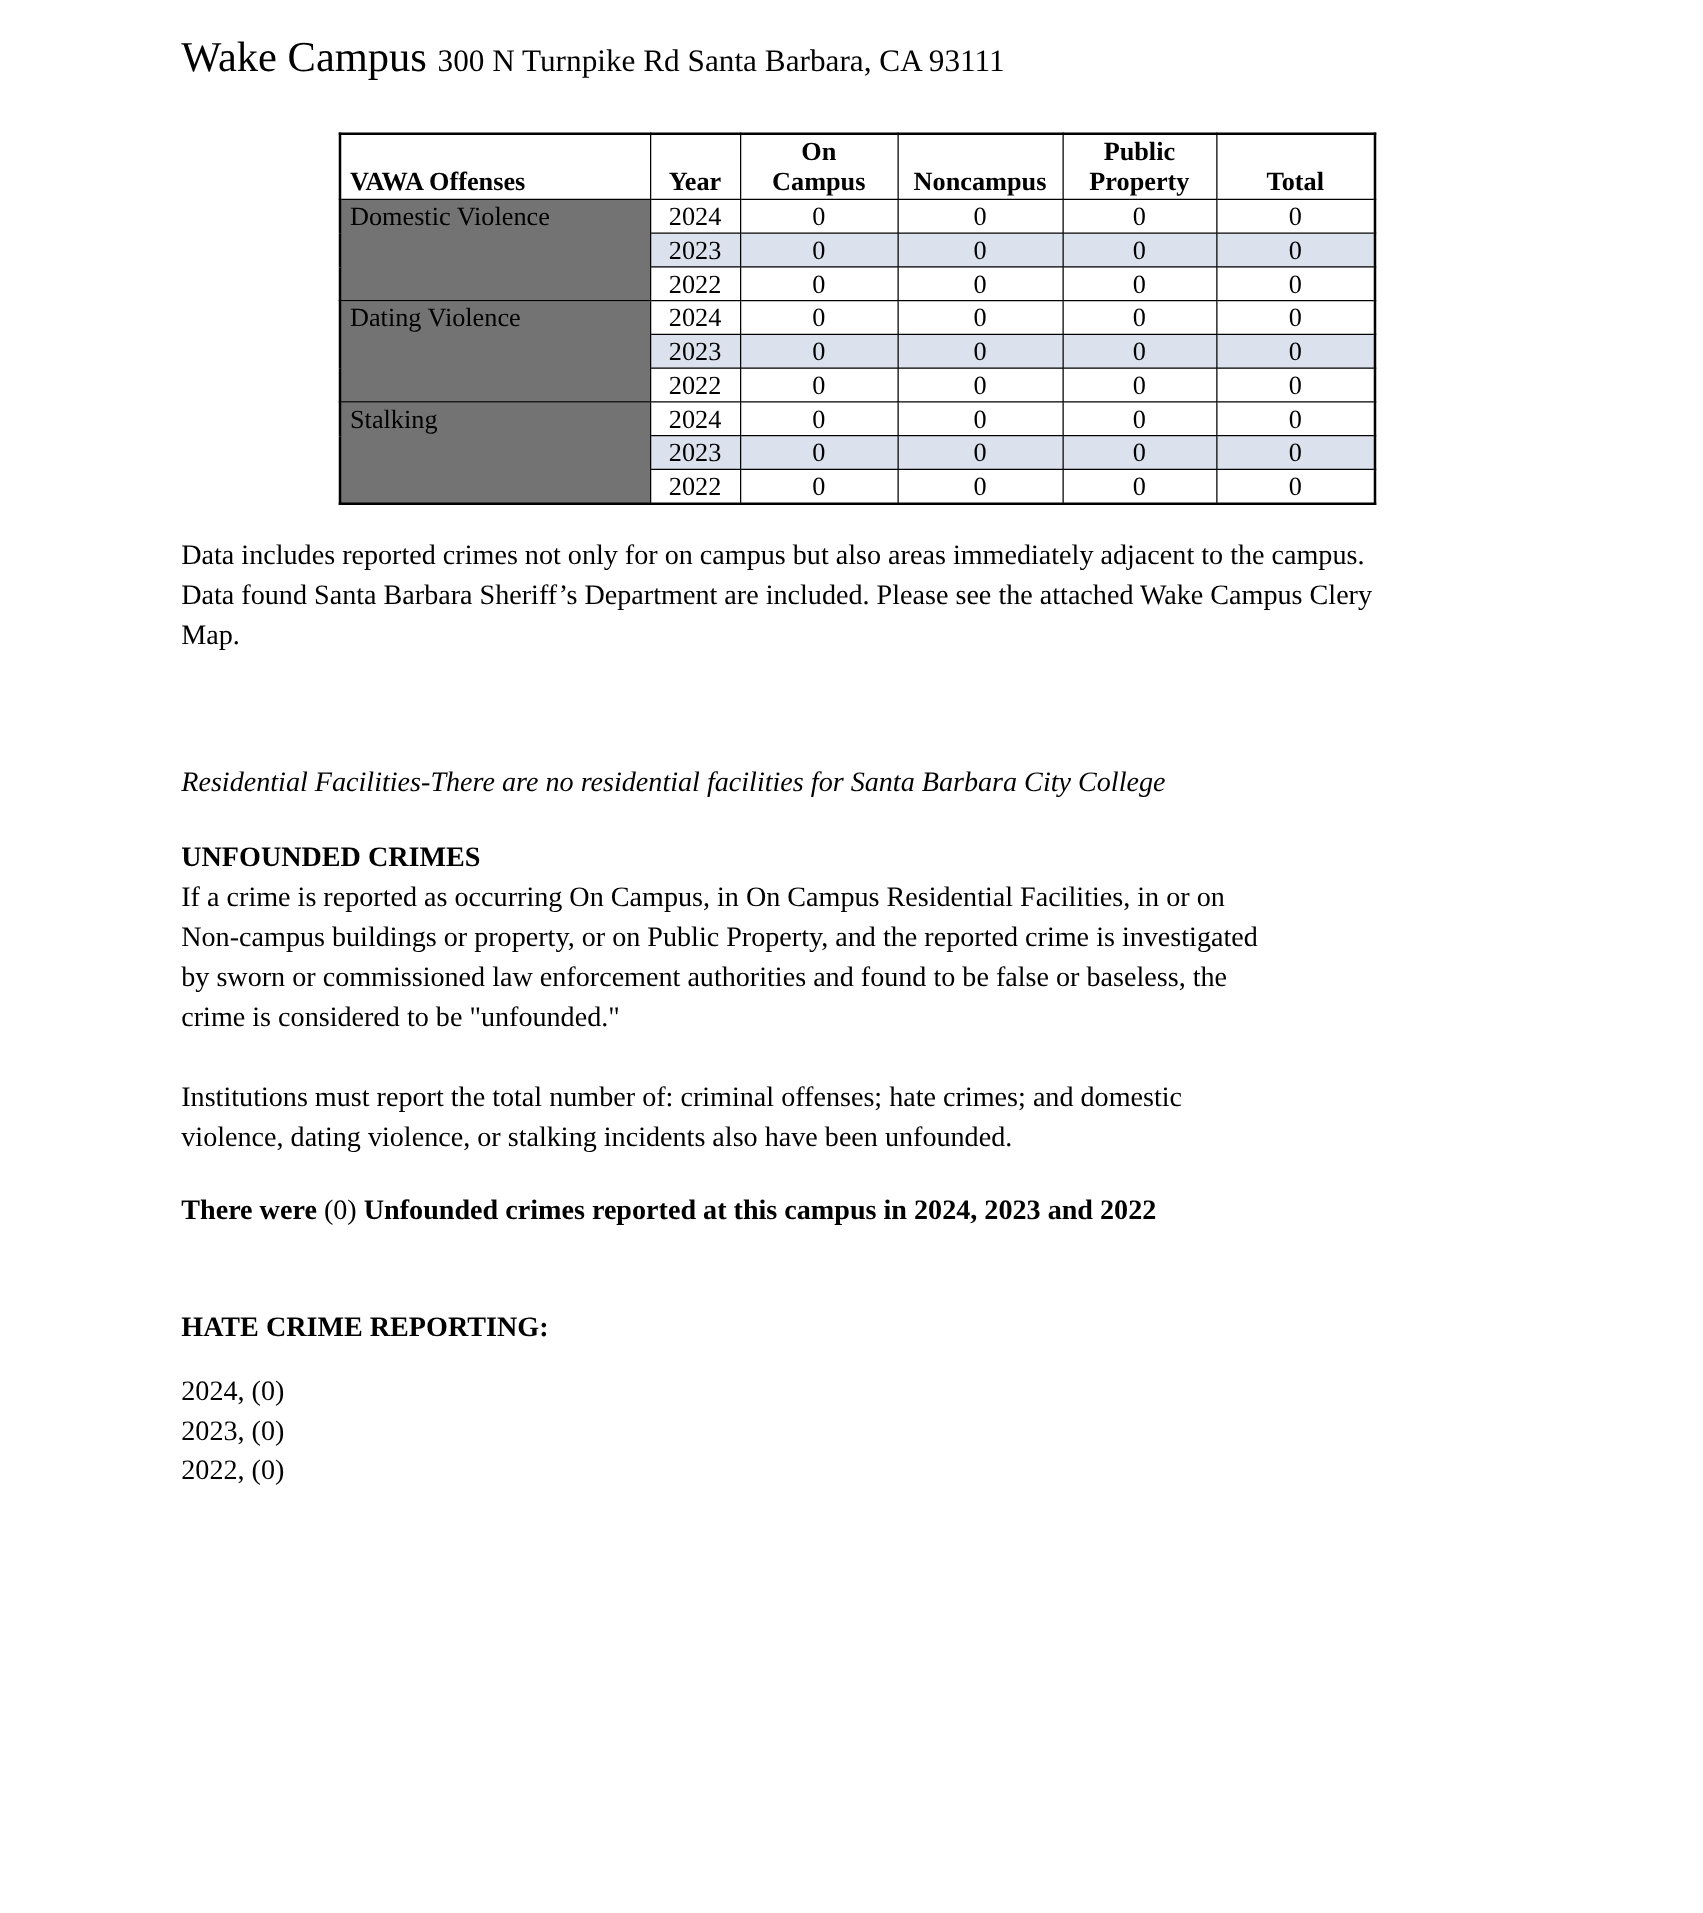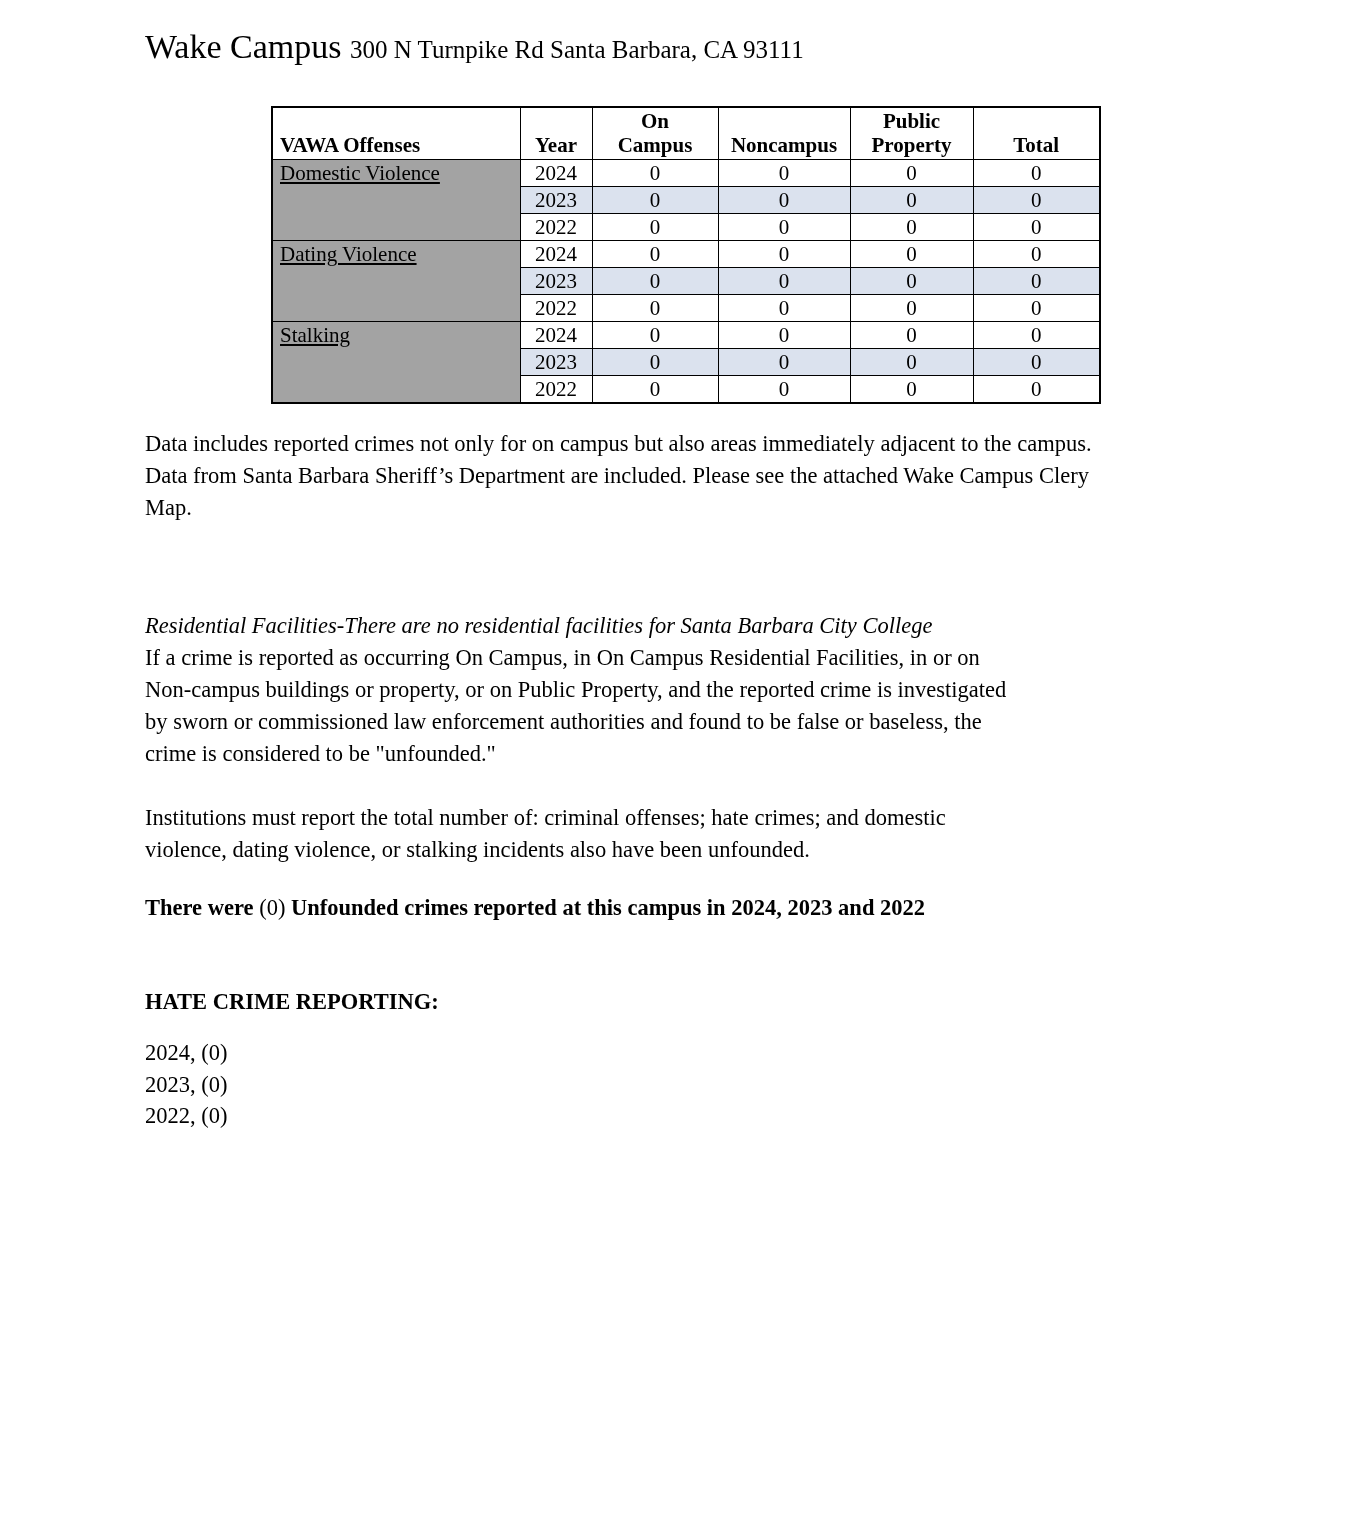--- a/index.html
+++ b/index.html
@@ -62,22 +62,21 @@
     height: 26px;
     line-height: 24px;
     padding: 0 2px;
     text-align: center;
   }
   table.vawa td.offense-cell {
     text-align: left;
     vertical-align: top;
     padding-left: 7px;
     padding-top: 1px;
-    background: #a3a3a3;
-    text-decoration: underline;
+    background: #737373;
   }
   table.vawa tr.shaded td:not(.offense-cell) {
     background: var(--shade, #dbe2ee);
   }
 
   
   .body-text {
     font-size: 22.5px;
     line-height: 32px;
     white-space: pre-line;
@@ -187,25 +186,26 @@
           <td>2022</td>
           <td>0</td>
           <td>0</td>
           <td>0</td>
           <td>0</td>
         </tr>
       </tbody>
   </table>
 
   <p class="body-text p-data-note">Data includes reported crimes not only for on campus but also areas immediately adjacent to the campus.
-Data from Santa Barbara Sheriff’s Department are included.  Please see the attached Wake Campus Clery
+Data found Santa Barbara Sheriff’s Department are included.  Please see the attached Wake Campus Clery
 Map.</p>
 
   <p class="body-text p-residential">Residential Facilities-There are no residential facilities for Santa Barbara City College</p>
 
+  <div class="h-unfounded">UNFOUNDED CRIMES</div>
 
   <p class="body-text p-unfounded-body">If a crime is reported as occurring On Campus, in On Campus Residential Facilities, in or on
 Non-campus buildings or property, or on Public Property, and the reported crime is investigated
 by sworn or commissioned law enforcement authorities and found to be false or baseless, the
 crime is considered to be "unfounded."</p>
 
   <p class="body-text p-institutions">Institutions must report the total number of: criminal offenses; hate crimes; and domestic
 violence, dating violence, or stalking incidents also have been unfounded.</p>
 
   <p class="body-text p-statement"><span>There were </span><span class="count-normal">(0)</span><span> Unfounded crimes reported at this campus in 2024, 2023 and 2022</span></p>

